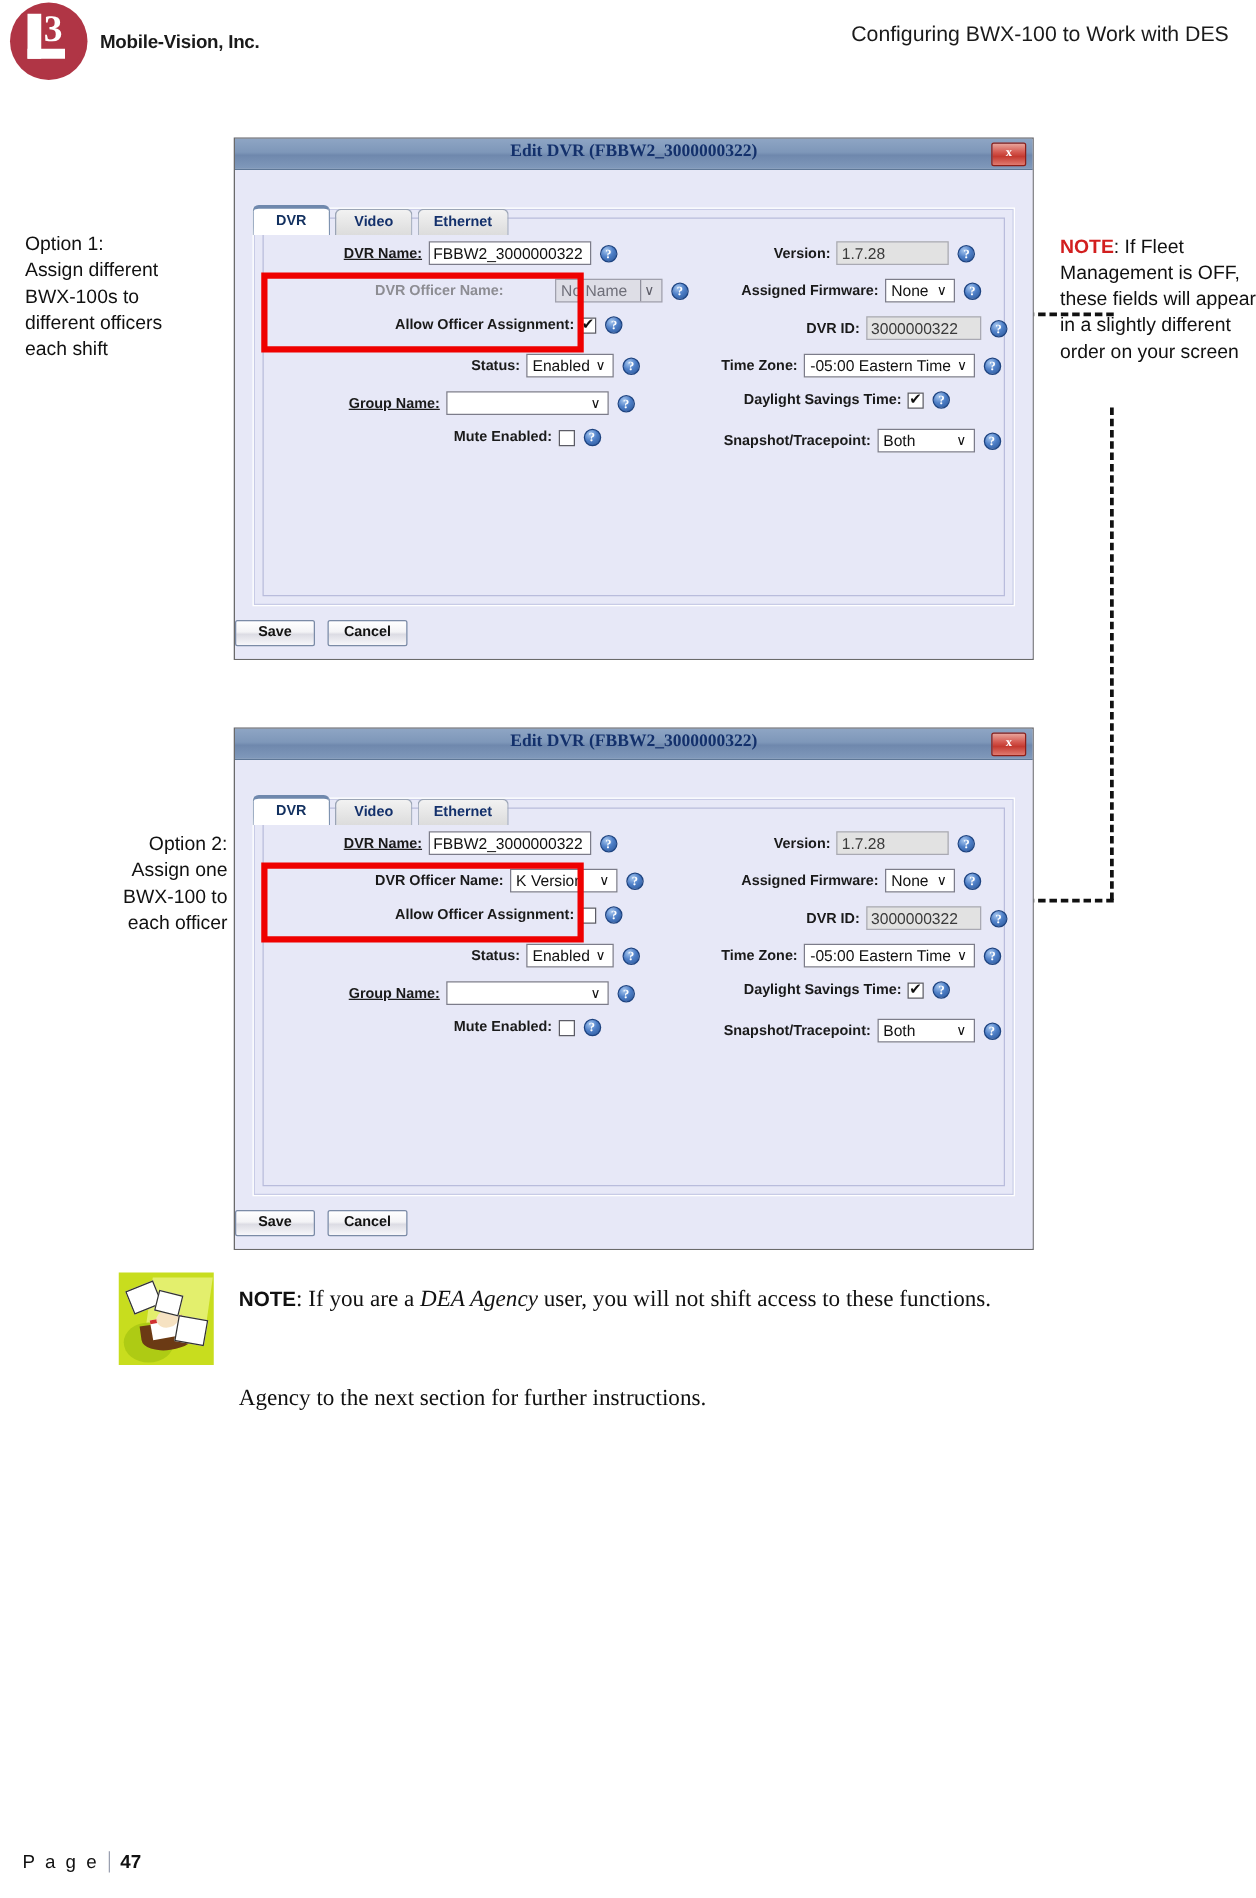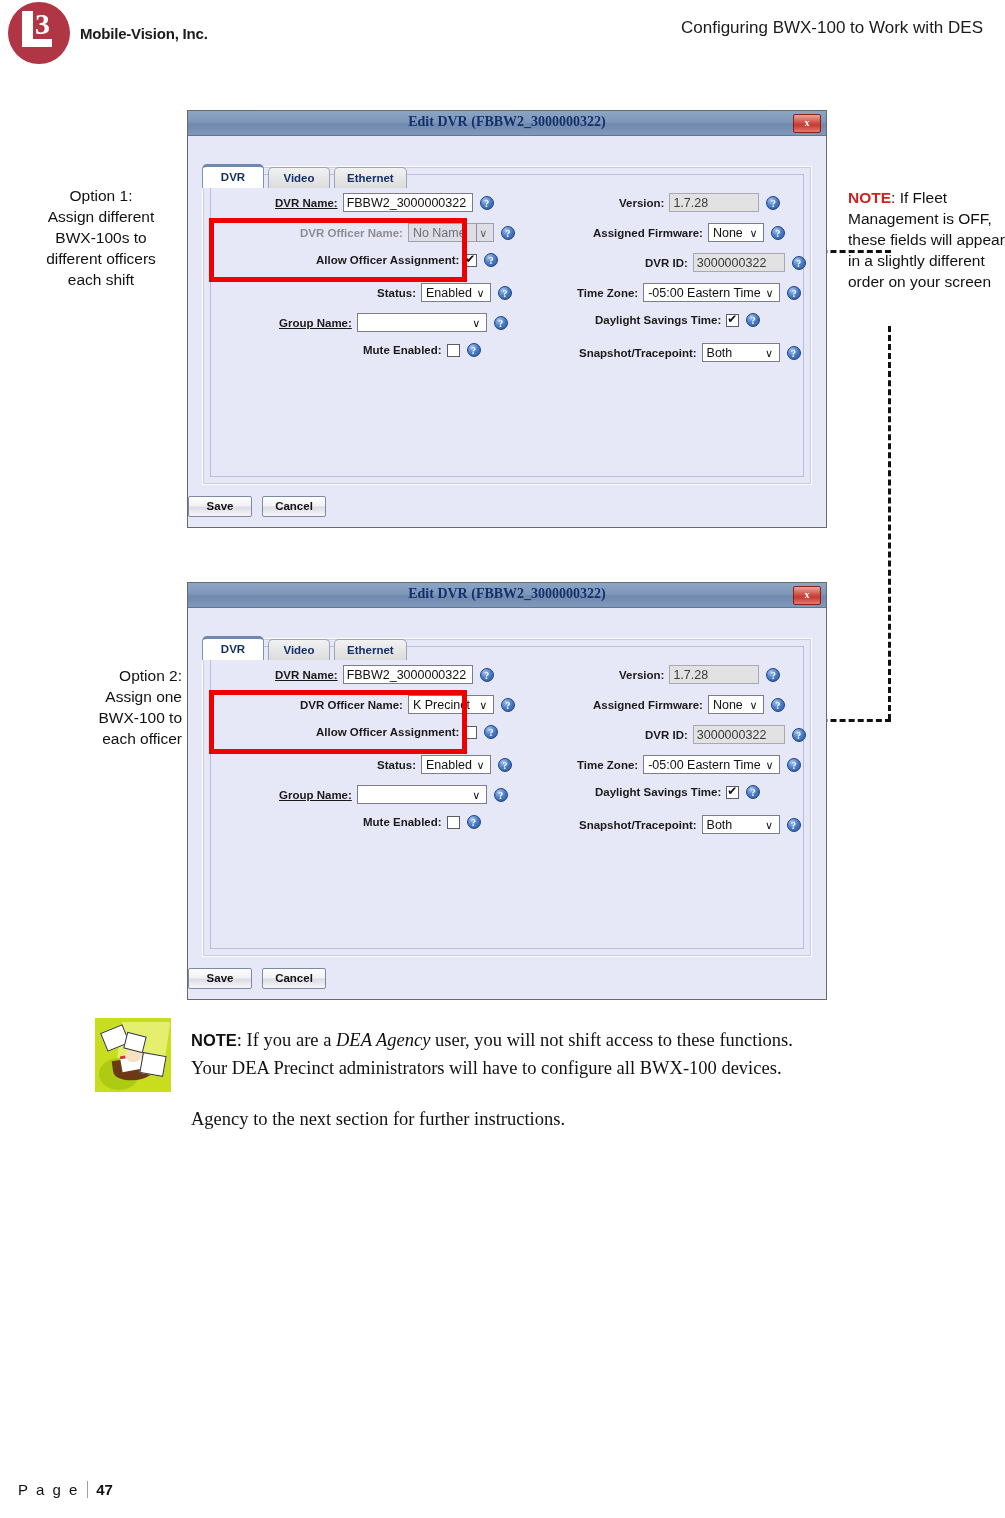--- a/index.html
+++ b/index.html
@@ -92,21 +92,21 @@
     position: absolute;
     font-size: 15.5px;
     line-height: 21px;
     color: #111;
     font-family: "Liberation Sans", sans-serif;
   }
   #annot-option1 {
     left: 20px;
     top: 185px;
     width: 162px;
-    text-align: center;
+    text-align: left;
   }
   #annot-option2 {
     left: 40px;
     top: 665px;
     width: 142px;
     text-align: right;
   }
   #annot-note-right {
     left: 848px;
     top: 187px;
@@ -554,21 +554,21 @@
       <div class="panel-inner">
 
         <div class="fld" style="left:16px; top:18px;">
           <span class="fld-label u">DVR Name:</span>
           <span class="txtbox" style="width:130px;">FBBW2_3000000322</span>
           <span class="help">?</span>
         </div>
 
         <div class="fld" style="left:41px; top:48px;">
           <span class="fld-label dim">DVR Officer Name:</span>
-          <span class="selbox dim" style="width:86px;"><span>No Name</span><span class="seldiv"></span><span class="caret">∨</span></span>
+          <span class="selbox dim" style="width:86px;margin-left:36px;"><span>No Name</span><span class="seldiv"></span><span class="caret">∨</span></span>
           <span class="help">?</span>
         </div>
 
         <div class="fld" style="left:57px; top:78px;">
           <span class="fld-label">Allow Officer Assignment:</span>
           <span class="chk on"></span>
           <span class="help">?</span>
         </div>
 
         <div class="fld" style="left:118px; top:108px;">
@@ -650,21 +650,21 @@
       <div class="panel-inner">
 
         <div class="fld" style="left:16px; top:18px;">
           <span class="fld-label u">DVR Name:</span>
           <span class="txtbox" style="width:130px;">FBBW2_3000000322</span>
           <span class="help">?</span>
         </div>
 
         <div class="fld" style="left:41px; top:48px;">
           <span class="fld-label">DVR Officer Name:</span>
-          <span class="selbox" style="width:86px;"><span>K Precinct</span><span class="caret">∨</span></span>
+          <span class="selbox" style="width:86px;"><span>K Version</span><span class="caret">∨</span></span>
           <span class="help">?</span>
         </div>
 
         <div class="fld" style="left:57px; top:78px;">
           <span class="fld-label">Allow Officer Assignment:</span>
           <span class="chk"></span>
           <span class="help">?</span>
         </div>
 
         <div class="fld" style="left:118px; top:108px;">
@@ -737,21 +737,20 @@
     <div class="blob2"></div>
     <div class="body"></div>
     <div class="shirt"></div>
     <div class="head"></div>
     <div class="paper p1"></div>
     <div class="paper p2"></div>
     <div class="paper p3"></div>
   </div>
   <div class="note-text">
     <span class="b">NOTE</span><span>: If you are a </span><span class="i">DEA Agency</span><span> user, you will not shift access to these functions.</span><br>
-    <span>Your DEA Precinct administrators will have to configure all BWX-100 devices.</span>
   </div>
 </div>
 
 <div class="proceed-text">Agency to the next section for further instructions.</div>
 
 <div class="footer">
   <div class="footer-page">
     <span class="pg-word">P a g e</span>
     <span class="pg-sep"></span>
     <span class="pg-num">47</span>

